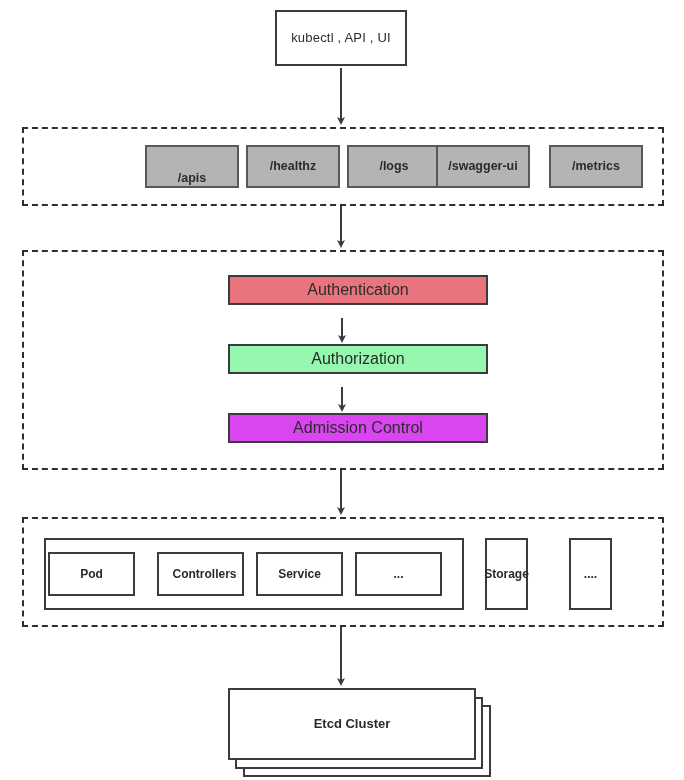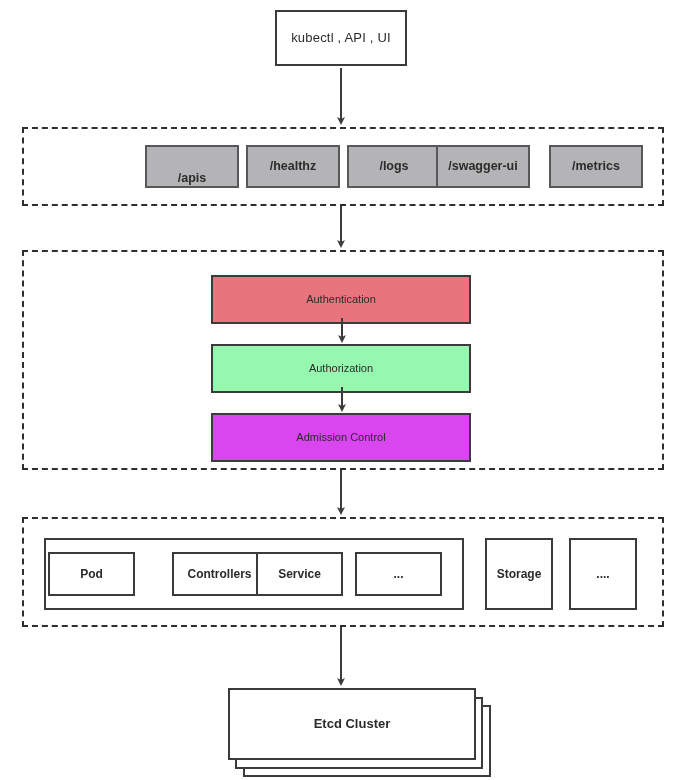--- a/index.html
+++ b/index.html
@@ -70,25 +70,25 @@
   }
 
   
   .pipeline-group {
     left: 22px;
     top: 250px;
     width: 642px;
     height: 220px;
   }
   .pipeline-box {
-    left: 211px;
+    left: 228px;
     width: 260px;
-    height: 49px;
-    border: 2px solid #3b3b3d;
-    font-size: 11px;
+    height: 30px;
+    border: 2px solid #3b3b3d;
+    font-size: 16px;
     font-weight: 400;
   }
   .pipe-auth   { top: 275px; }
   .pipe-authz  { top: 344px; }
   .pipe-admis  { top: 413px; }
 
   
   .res-group {
     left: 22px;
     top: 517px;
@@ -106,21 +106,21 @@
   .res-box {
     top: 552px;
     height: 44px;
     width: 87px;
     font-size: 12px;
     font-weight: 700;
   }
   .side-box {
     top: 538px;
     height: 72px;
-    width: 68px;
+    width: 43px;
     font-size: 12px;
     font-weight: 700;
   }
 
   
   .etcd-shadow {
     border: 2px solid #3b3b3d;
     background: #ffffff;
   }
   .etcd-s2 {
@@ -210,21 +210,21 @@
   <div class="box pipeline-box pipe-admis" style="background:#d946ef;">
     <span>Admission Control</span>
   </div>
 
   <div class="dashed-group res-group"></div>
   <div class="box res-outer"></div>
 
   <div class="box res-box" style="left:48px;">
     <span>Pod</span>
   </div>
-  <div class="box res-box" style="left:172px;padding-left:8px;">
+  <div class="box res-box" style="left:157px;padding-left:8px;">
     <span>Controllers</span>
   </div>
   <div class="box res-box" style="left:256px;">
     <span>Service</span>
   </div>
   <div class="box res-box" style="left:355px;">
     <span>...</span>
   </div>
 
   <div class="box side-box" style="left:485px;">

